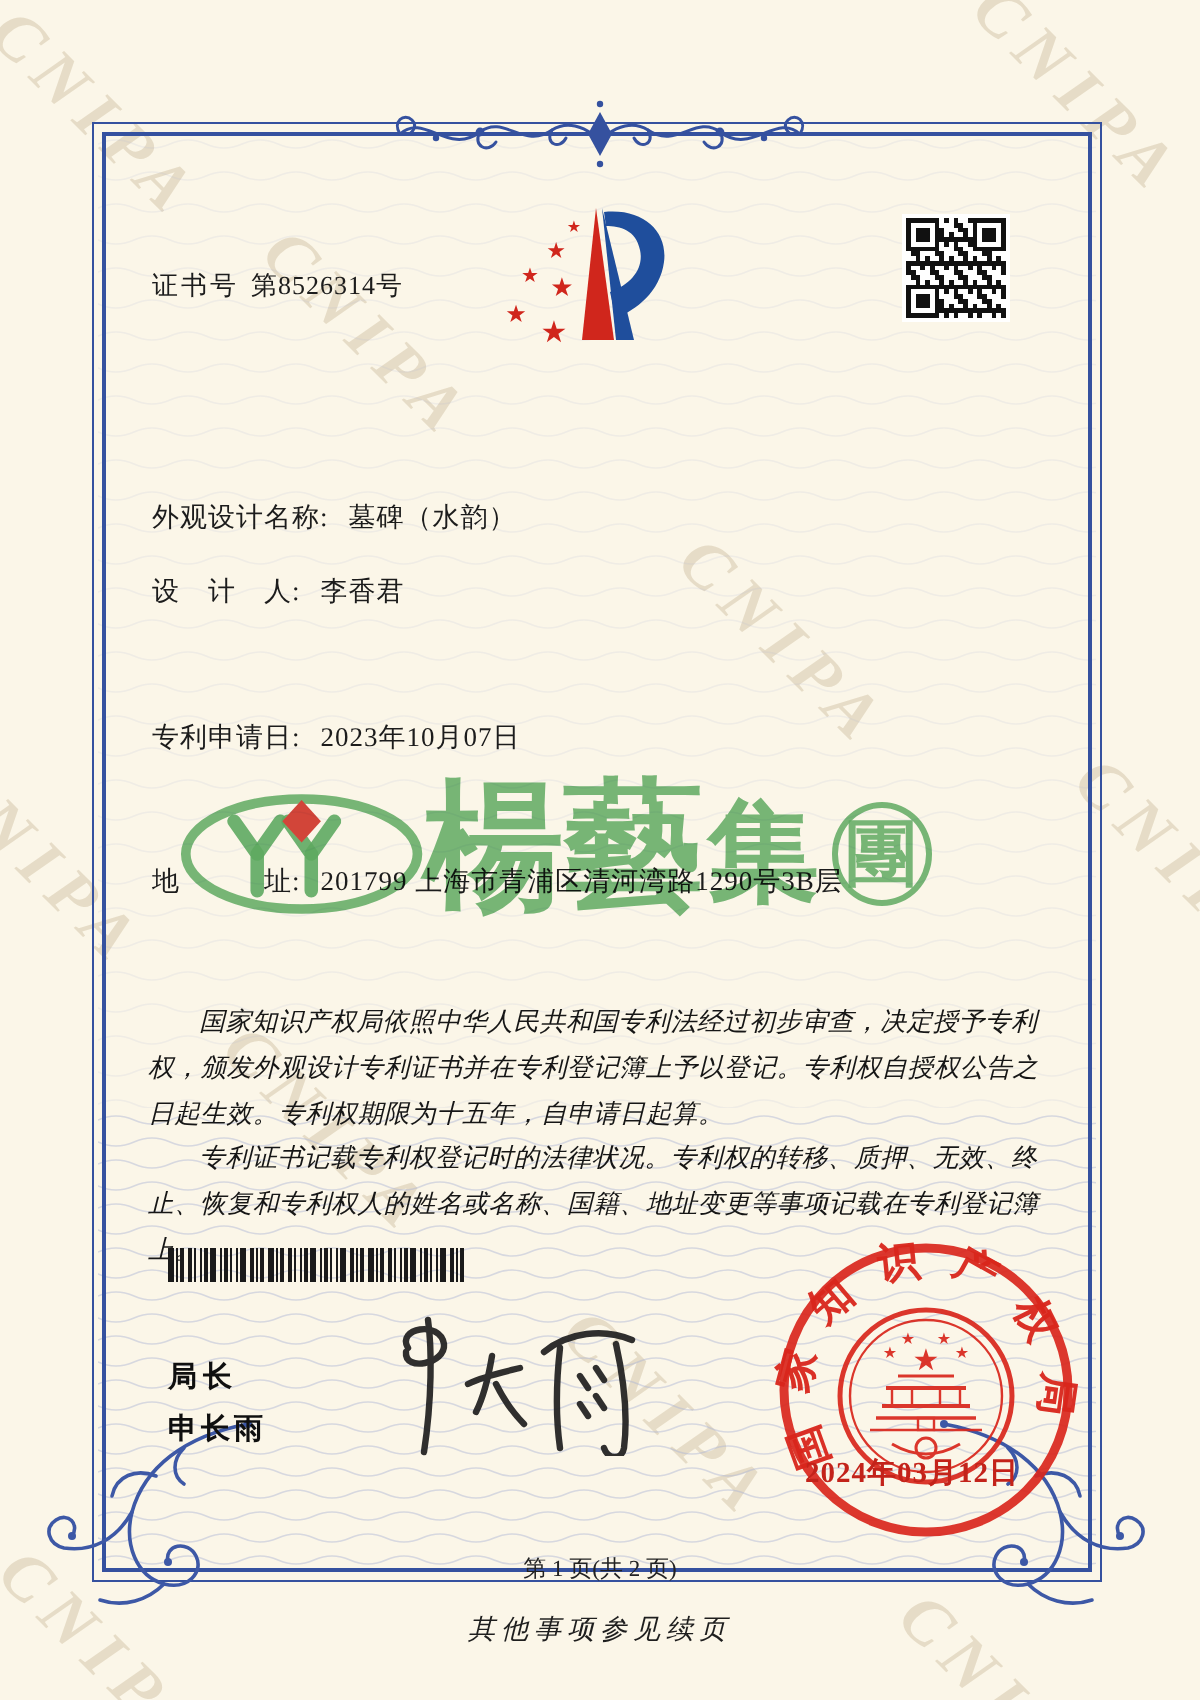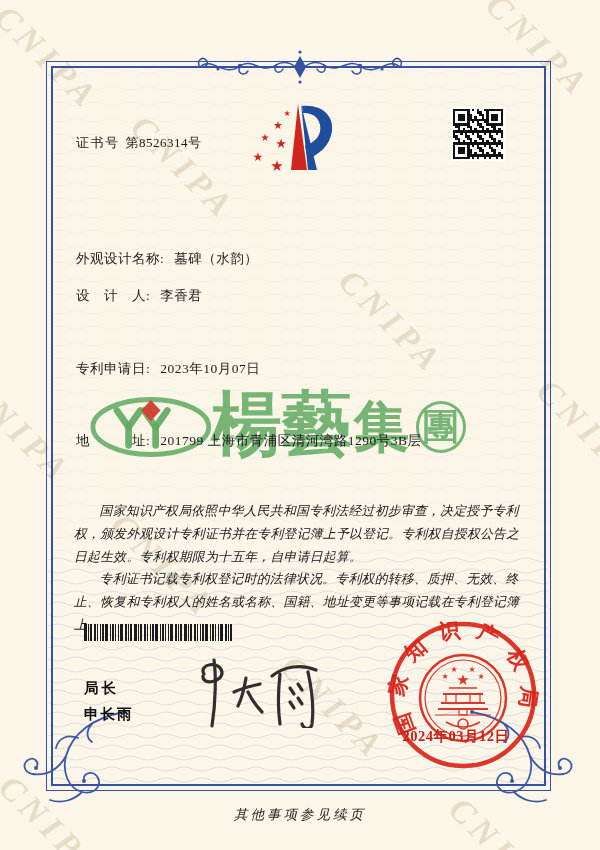--- a/index.html
+++ b/index.html
@@ -572,15 +572,16 @@
       <path d="M55,85 L99,85" stroke-width="2"></path>
       <path d="M52,91 L102,91" stroke-width="1.8"></path>
       <path d="M49,97 L105,97" stroke-width="1.2"></path>
       <rect x="73" y="91" width="8" height="6" stroke-width="1.2"></rect>
       <circle cx="77" cy="106" r="5" stroke-width="1.5"></circle>
       <path d="M60,104 Q77,114 94,104" stroke-width="1.5"></path>
     </g>
   </svg>
   <div class="seal-date">2024年03月12日</div>
 
+  <div class="page-num">第 1 页(共 2 页)</div>
   <div class="continuation">其他事项参见续页</div>
 
 </div>
 
 </body></html>

